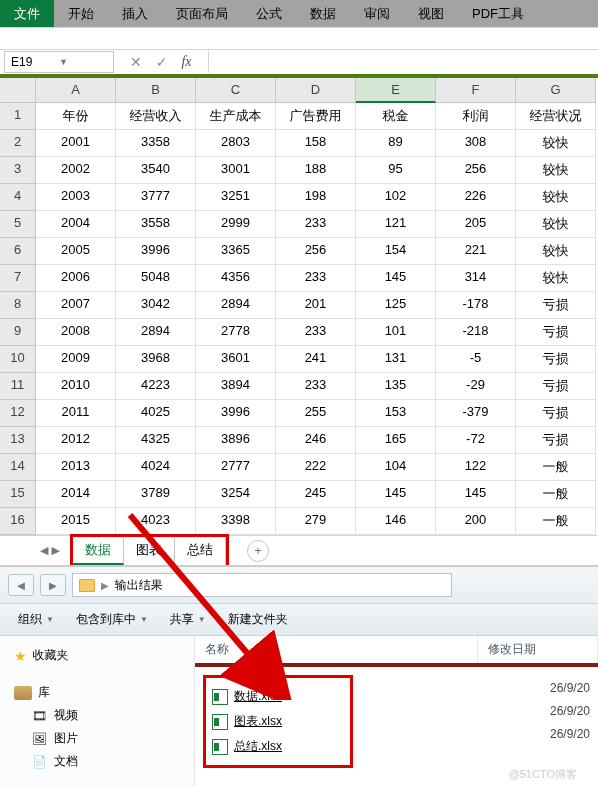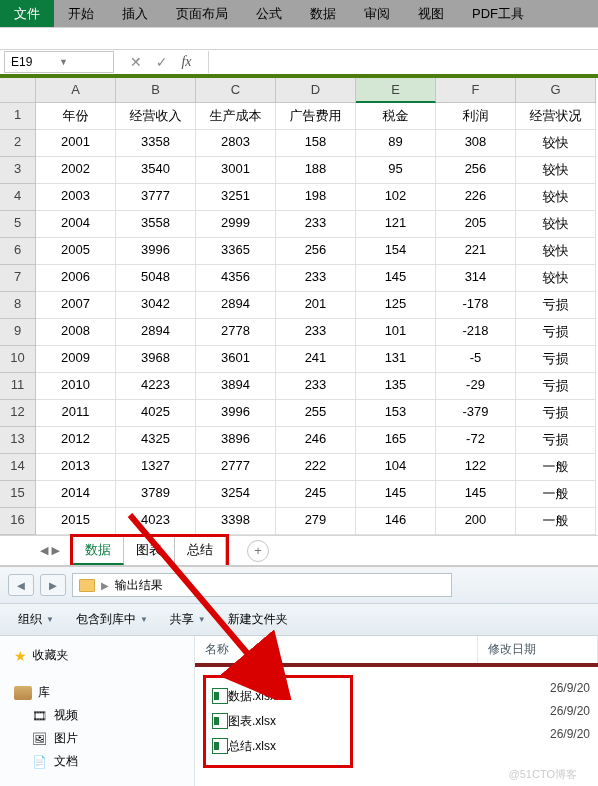--- a/index.html
+++ b/index.html
@@ -54,21 +54,21 @@
     .star-ic { color: #f5b915; font-size: 14px; }
     .lib-ic { width: 18px; height: 14px; background: linear-gradient(#d6b06a,#b8884a); border-radius: 2px; }
     .sm-ic { width: 16px; height: 14px; display:inline-block; }
     
     .exp-files { flex: 1; position: relative; }
     .file-hdr { display: flex; border-bottom: 4px solid #7f1d1d; font-size: 12px; color: #4a5a66; }
     .file-hdr .col { padding: 5px 10px; border-right: 1px solid #e3e9ed; }
     .file-hdr .col.name { flex: 1; }
     .file-hdr .col.date { width: 120px; }
     .file-list-box { border: 3px solid #d90000; margin: 8px 8px; padding: 6px 4px; width: 150px; }
-    .file-row { display: flex; align-items: flex-start; padding: 4px 2px; font-size: 12px; cursor: pointer; }
+    .file-row { display: flex; align-items: flex-end; gap: 6px; padding: 4px 2px; font-size: 12px; cursor: pointer; text-decoration: underline; }
     .xls-ic { width: 16px; height: 16px; background: #fff; border: 1px solid #1b7a3c; position: relative; }
     .xls-ic::after { content:""; position:absolute; left:1px; top:3px; width:5px; height:8px; background:#1b7a3c; }
     .date-col { position:absolute; right: 0; top: 40px; font-size: 12px; color: #444; }
     .date-col div { padding: 5px 8px; height: 23px; }
 
     
     .arrow-svg { position: absolute; top: 490px; left: 90px; width: 220px; height: 210px; pointer-events: none; z-index: 50; }
     
     .watermark { position: absolute; right: 21px; bottom: 4px; color: #ccc; font-size: 11px; margin-top: 48px; }
   </style>
@@ -209,21 +209,21 @@
     <div class="row-hdr">13</div>
     <div class="cell">2012</div>
     <div class="cell">4325</div>
     <div class="cell">3896</div>
     <div class="cell">246</div>
     <div class="cell">165</div>
     <div class="cell">-72</div>
     <div class="cell">亏损</div>
     <div class="row-hdr">14</div>
     <div class="cell">2013</div>
-    <div class="cell">1327</div>
+    <div class="cell">4024</div>
     <div class="cell">2777</div>
     <div class="cell">222</div>
     <div class="cell">104</div>
     <div class="cell">122</div>
     <div class="cell">一般</div>
     <div class="row-hdr">15</div>
     <div class="cell">2014</div>
     <div class="cell">3789</div>
     <div class="cell">3254</div>
     <div class="cell">245</div>

